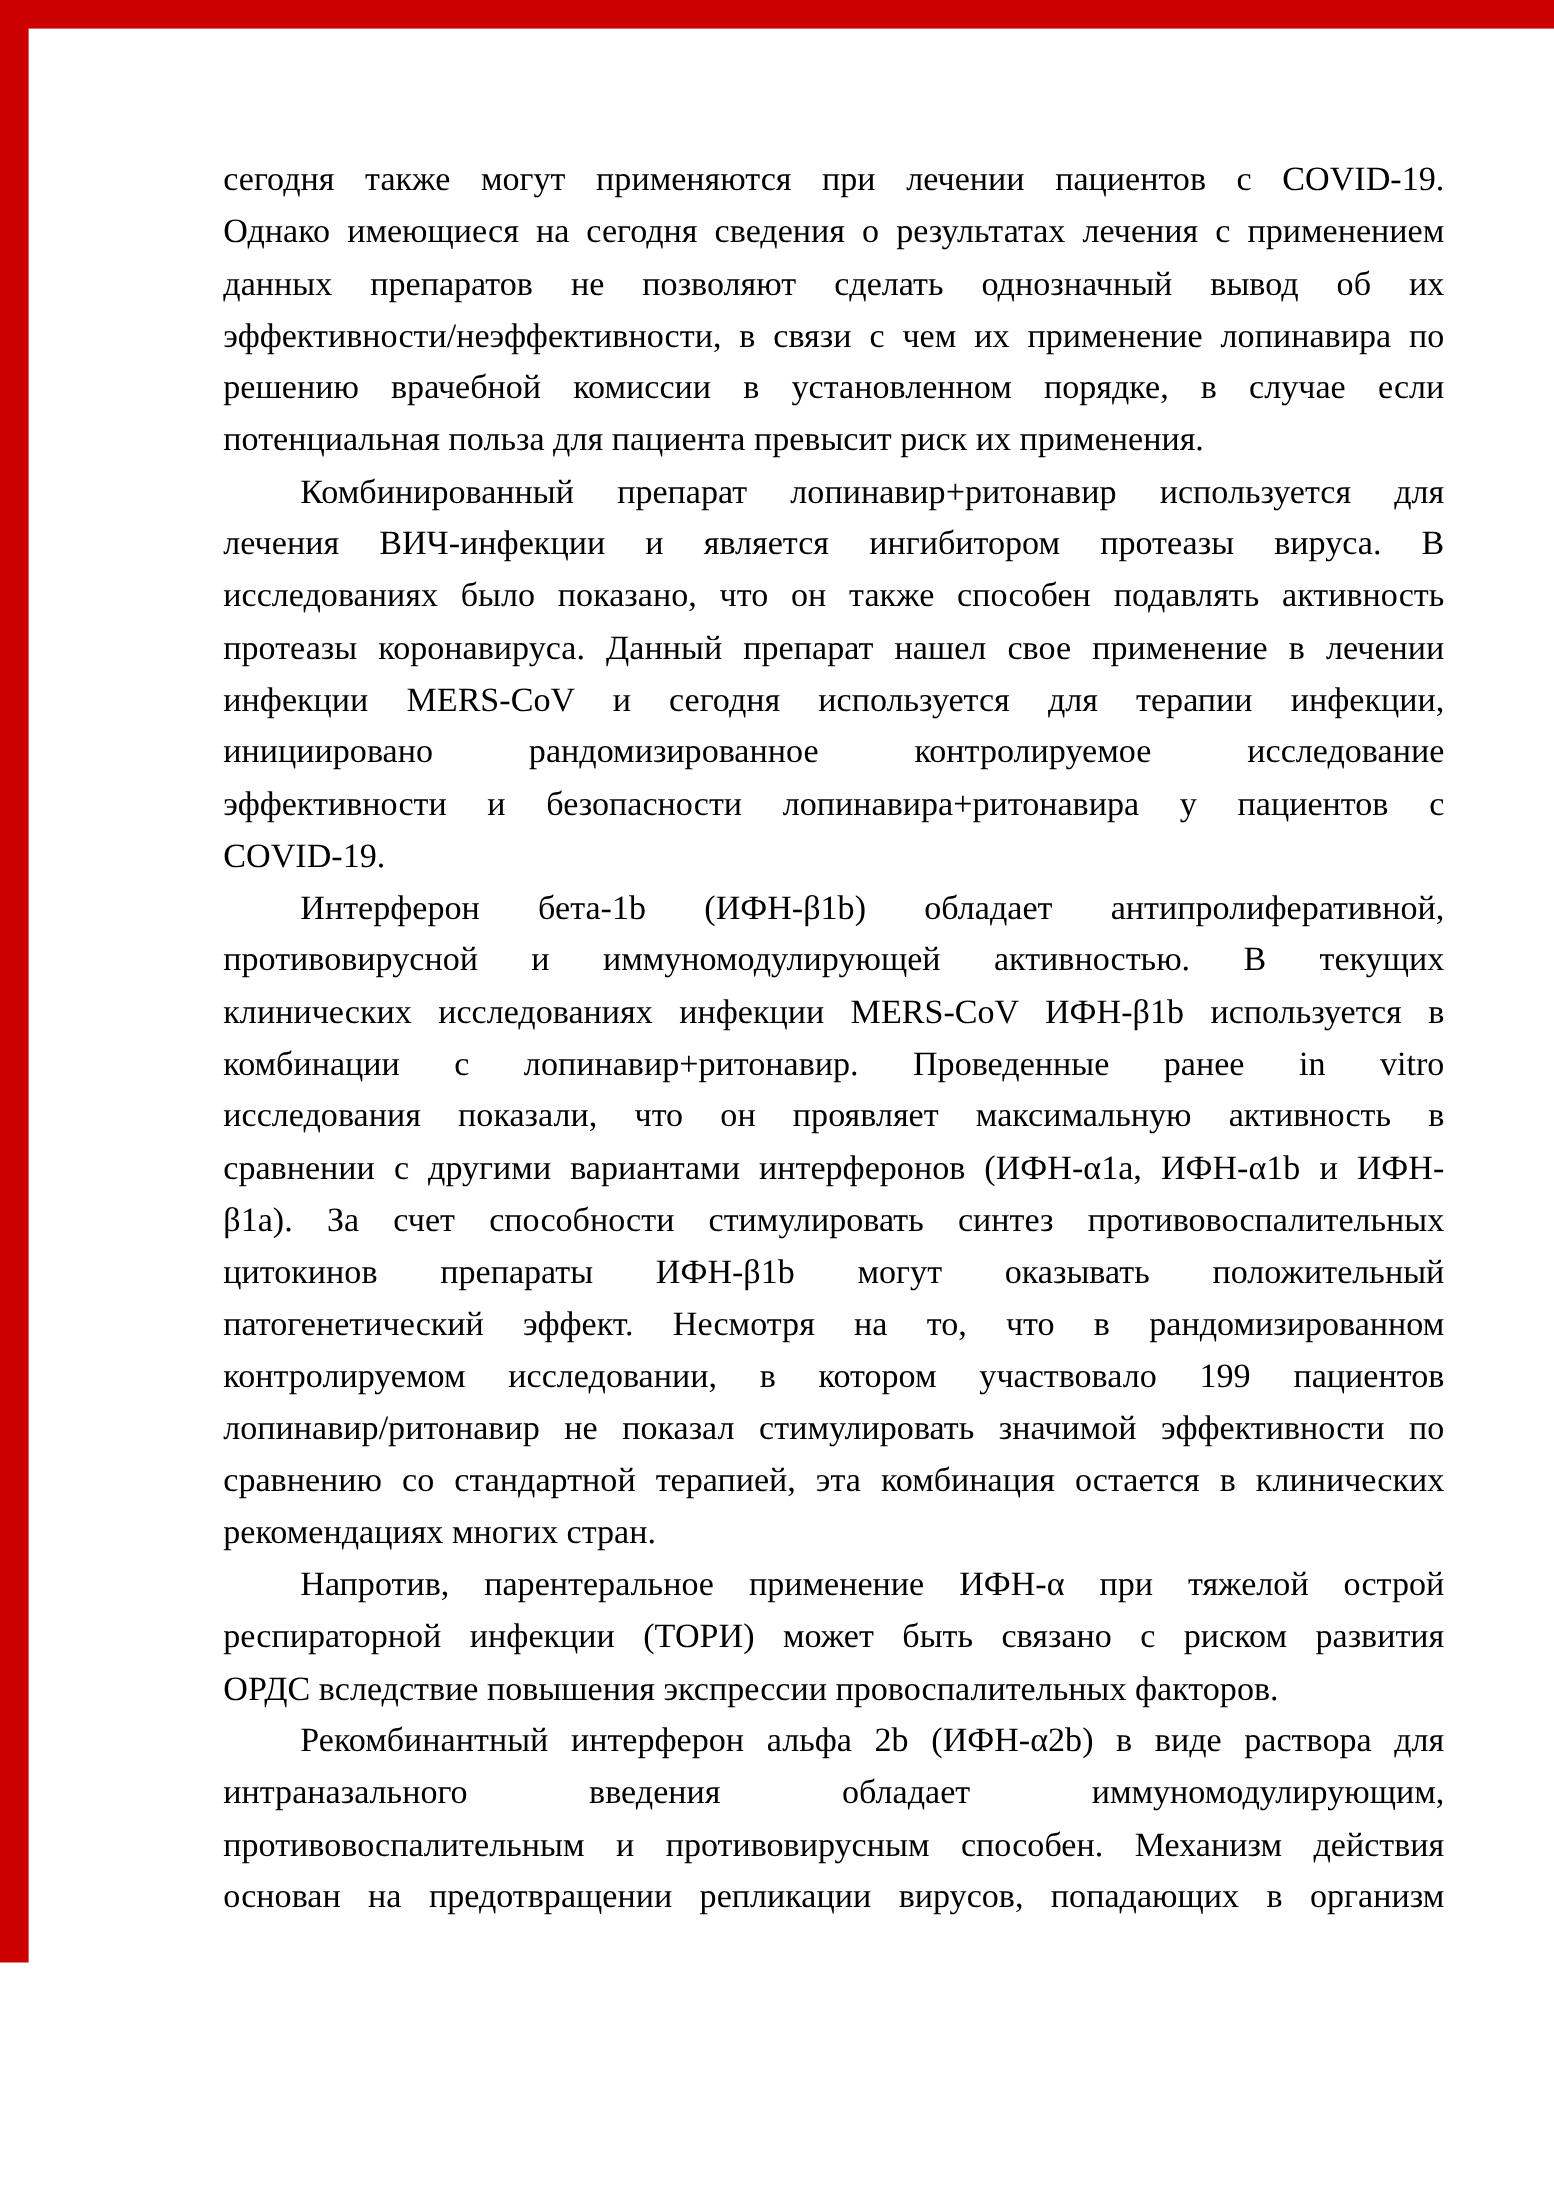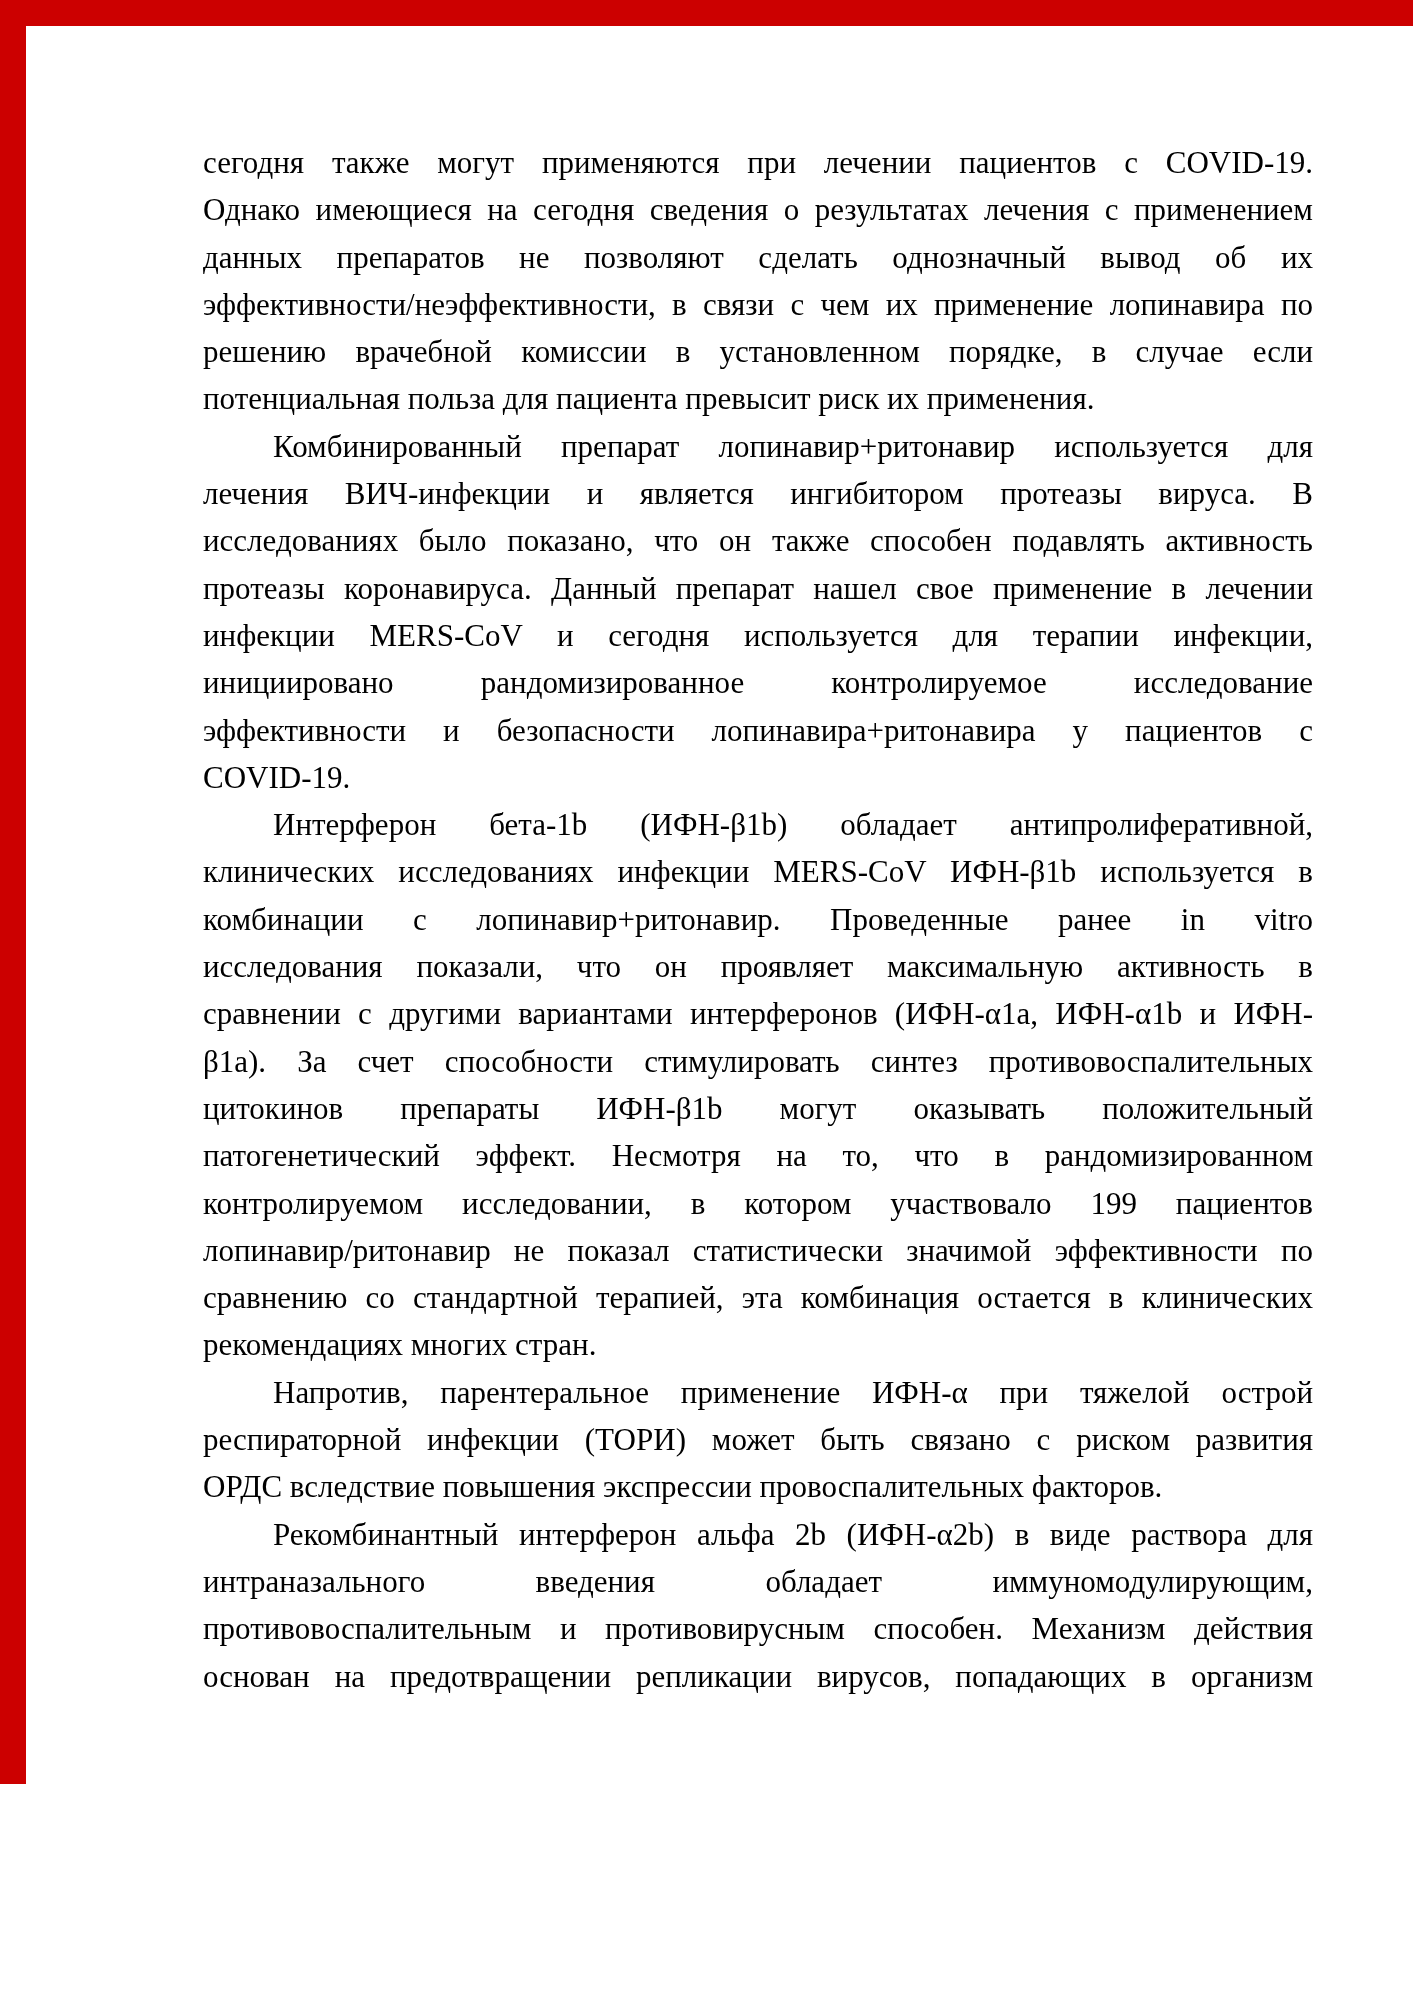--- a/index.html
+++ b/index.html
@@ -72,29 +72,30 @@
       <div class="line end">потенциальная польза для пациента превысит риск их применения.</div>
       <div class="line indent">Комбинированный препарат лопинавир+ритонавир используется для</div>
       <div class="line">лечения ВИЧ-инфекции и является ингибитором протеазы вируса. В</div>
       <div class="line">исследованиях было показано, что он также способен подавлять активность</div>
       <div class="line">протеазы коронавируса. Данный препарат нашел свое применение в лечении</div>
       <div class="line">инфекции MERS-CoV и сегодня используется для терапии инфекции,</div>
       <div class="line">инициировано рандомизированное контролируемое исследование</div>
       <div class="line">эффективности и безопасности лопинавира+ритонавира у пациентов с</div>
       <div class="line end">COVID-19.</div>
       <div class="line indent">Интерферон бета-1b (ИФН-β1b) обладает антипролиферативной,</div>
+      <div class="line">противовирусной и иммуномодулирующей активностью. В текущих</div>
       <div class="line">клинических исследованиях инфекции MERS-CoV ИФН-β1b используется в</div>
       <div class="line">комбинации с лопинавир+ритонавир. Проведенные ранее in vitro</div>
       <div class="line">исследования  показали, что он проявляет максимальную активность в</div>
       <div class="line">сравнении с другими вариантами интерферонов (ИФН-α1a, ИФН-α1b и ИФН-</div>
       <div class="line">β1a). За счет способности стимулировать синтез противовоспалительных</div>
       <div class="line">цитокинов препараты ИФН-β1b могут оказывать положительный</div>
       <div class="line">патогенетический эффект. Несмотря на то, что в рандомизированном</div>
       <div class="line">контролируемом исследовании, в котором участвовало 199 пациентов</div>
-      <div class="line">лопинавир/ритонавир не показал статистически значимой эффективности по</div>
+      <div class="line">лопинавир/ритонавир не показал стимулировать значимой эффективности по</div>
       <div class="line">сравнению со стандартной терапией, эта комбинация остается в клинических</div>
       <div class="line end">рекомендациях многих стран.</div>
       <div class="line indent">Напротив, парентеральное применение ИФН-α при тяжелой острой</div>
       <div class="line">респираторной инфекции (ТОРИ) может быть связано с риском развития</div>
       <div class="line end">ОРДС вследствие повышения экспрессии провоспалительных факторов.</div>
       <div class="line indent">Рекомбинантный интерферон альфа 2b (ИФН-α2b) в виде раствора для</div>
       <div class="line">интраназального введения обладает иммуномодулирующим,</div>
       <div class="line">противовоспалительным и противовирусным способен. Механизм действия</div>
       <div class="line">основан на предотвращении репликации вирусов, попадающих в организм</div>
     </div>

